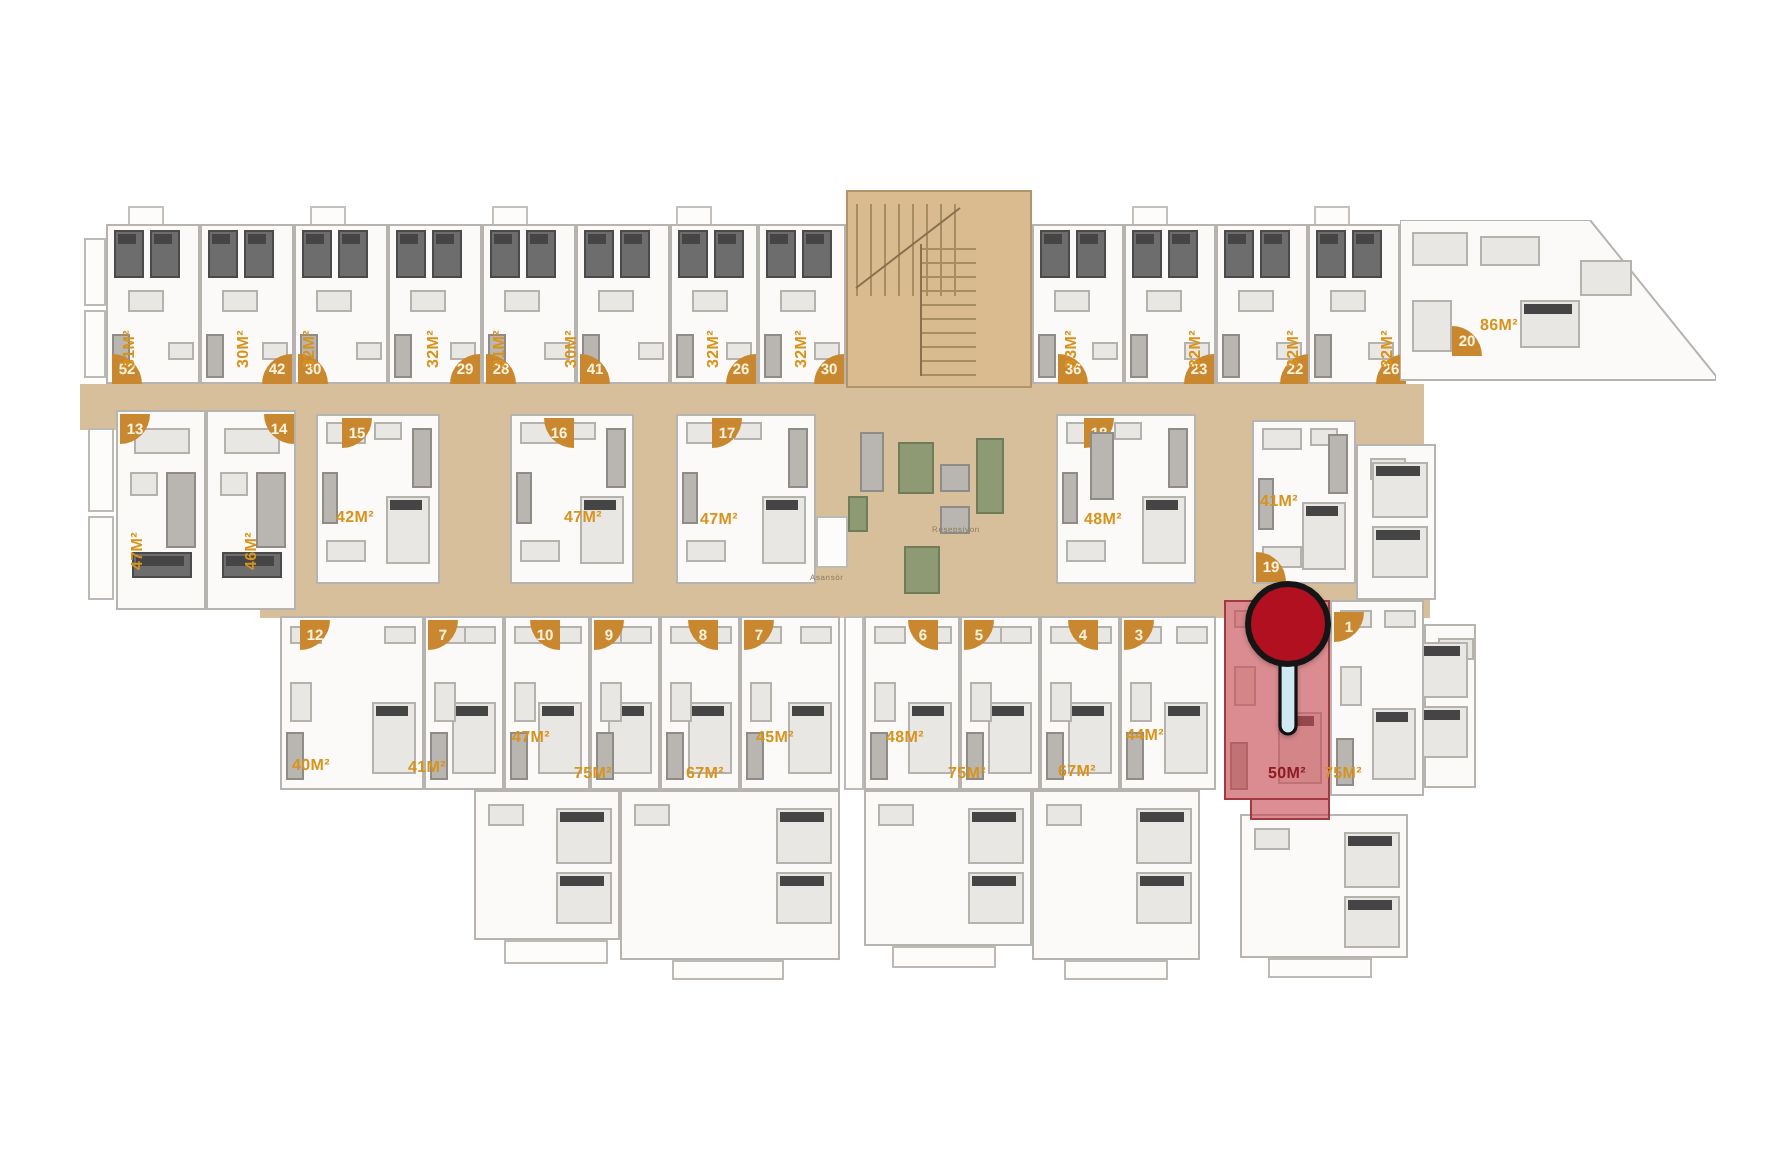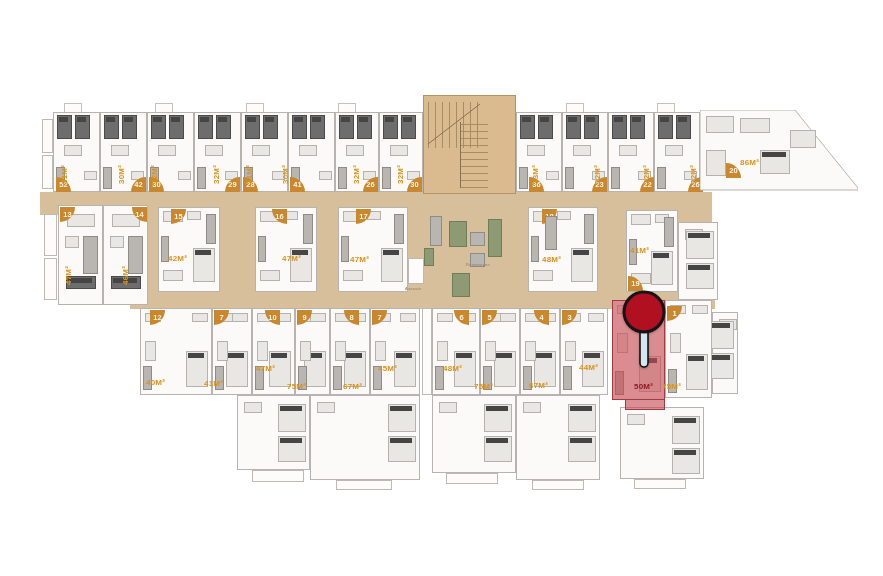--- a/index.html
+++ b/index.html
@@ -417,21 +417,21 @@
     <div class="abs arealabel" style="left: 529px; top: 381px;">67M²</div>
     <div class="abs unit" style="left: 560px; top: 308px; width: 48px; height: 87px;">
       <div class="abs f-light" style="left: 4px; top: 4px; width: 16px; height: 9px;"></div>
       <div class="abs f-light" style="left: 27px; top: 4px; width: 16px; height: 9px;"></div>
       <div class="abs f-light" style="left: 21px; top: 42px; width: 22px; height: 36px;"></div>
       <div class="abs f-pillow" style="left: 23px; top: 44px; width: 16px; height: 5px;"></div>
       <div class="abs f-gray" style="left: 2px; top: 57px; width: 9px; height: 24px;"></div>
       <div class="abs f-light" style="left: 4px; top: 32px; width: 11px; height: 20px;"></div>
     </div>
     <div class="abs badge" style="left: 562px; top: 310px; border-radius: 0px 0px 100%;">3</div>
-    <div class="abs arealabel" style="left: 563px; top: 363px; padding-left: 16px;">44M²</div>
+    <div class="abs arealabel" style="left: 563px; top: 363px;">44M²</div>
     <div class="abs unit" style="left: 612px; top: 300px; width: 53px; height: 100px;">
       <div class="abs f-light" style="left: 4px; top: 4px; width: 16px; height: 9px;"></div>
       <div class="abs f-light" style="left: 32px; top: 4px; width: 16px; height: 9px;"></div>
       <div class="abs f-light" style="left: 26px; top: 55px; width: 22px; height: 36px;"></div>
       <div class="abs f-pillow" style="left: 28px; top: 57px; width: 16px; height: 5px;"></div>
       <div class="abs f-gray" style="left: 2px; top: 70px; width: 9px; height: 24px;"></div>
       <div class="abs f-light" style="left: 4px; top: 32px; width: 11px; height: 20px;"></div>
     </div>
     <div class="abs red-ov" style="left: 612px; top: 300px; width: 53px; height: 100px;"></div>
     <div class="abs red-ov" style="left: 625px; top: 399px; width: 40px; height: 11px;"></div>

